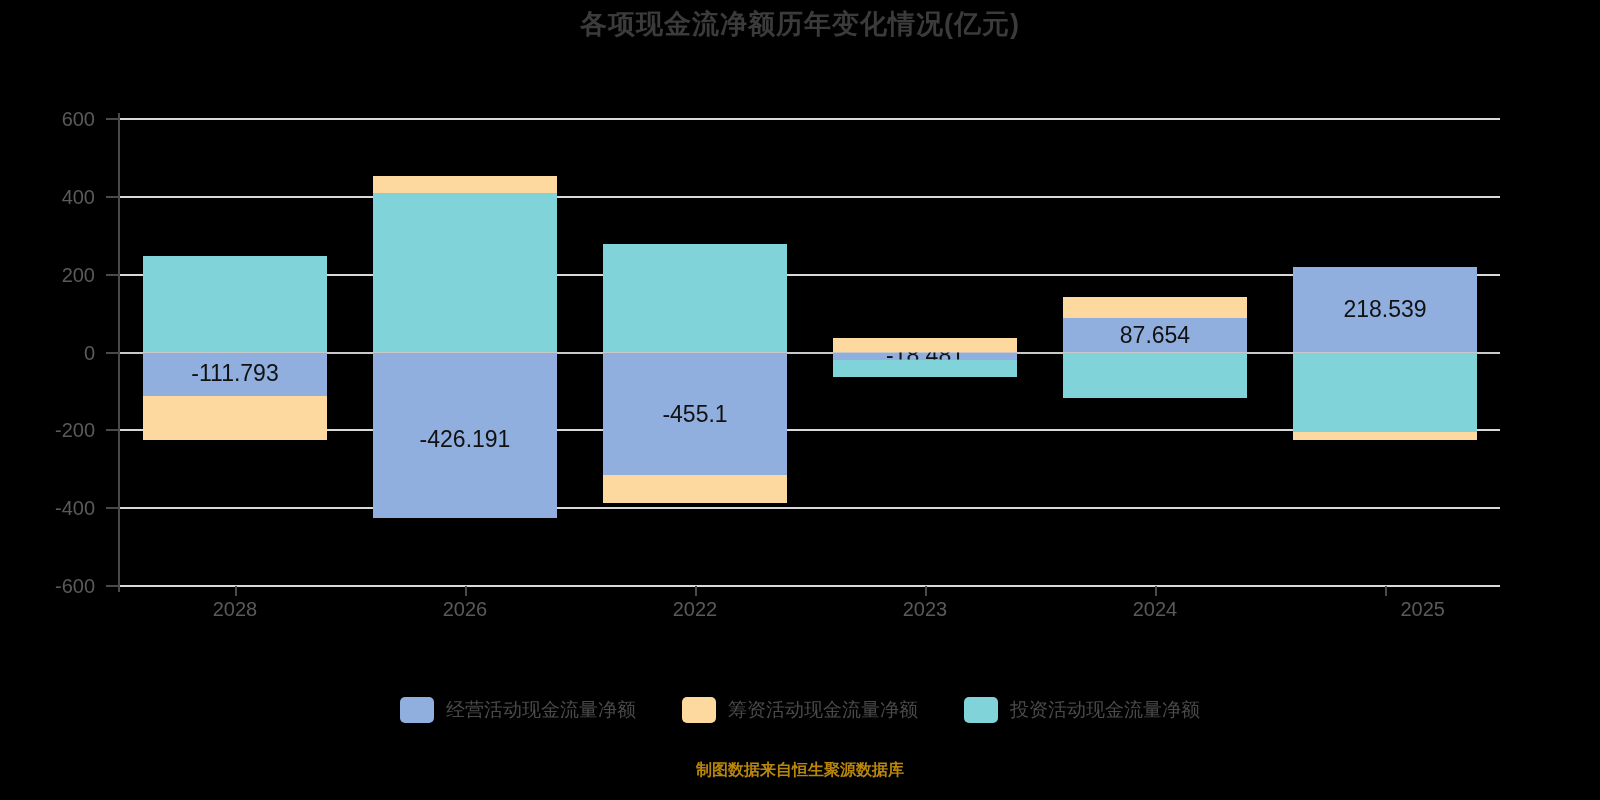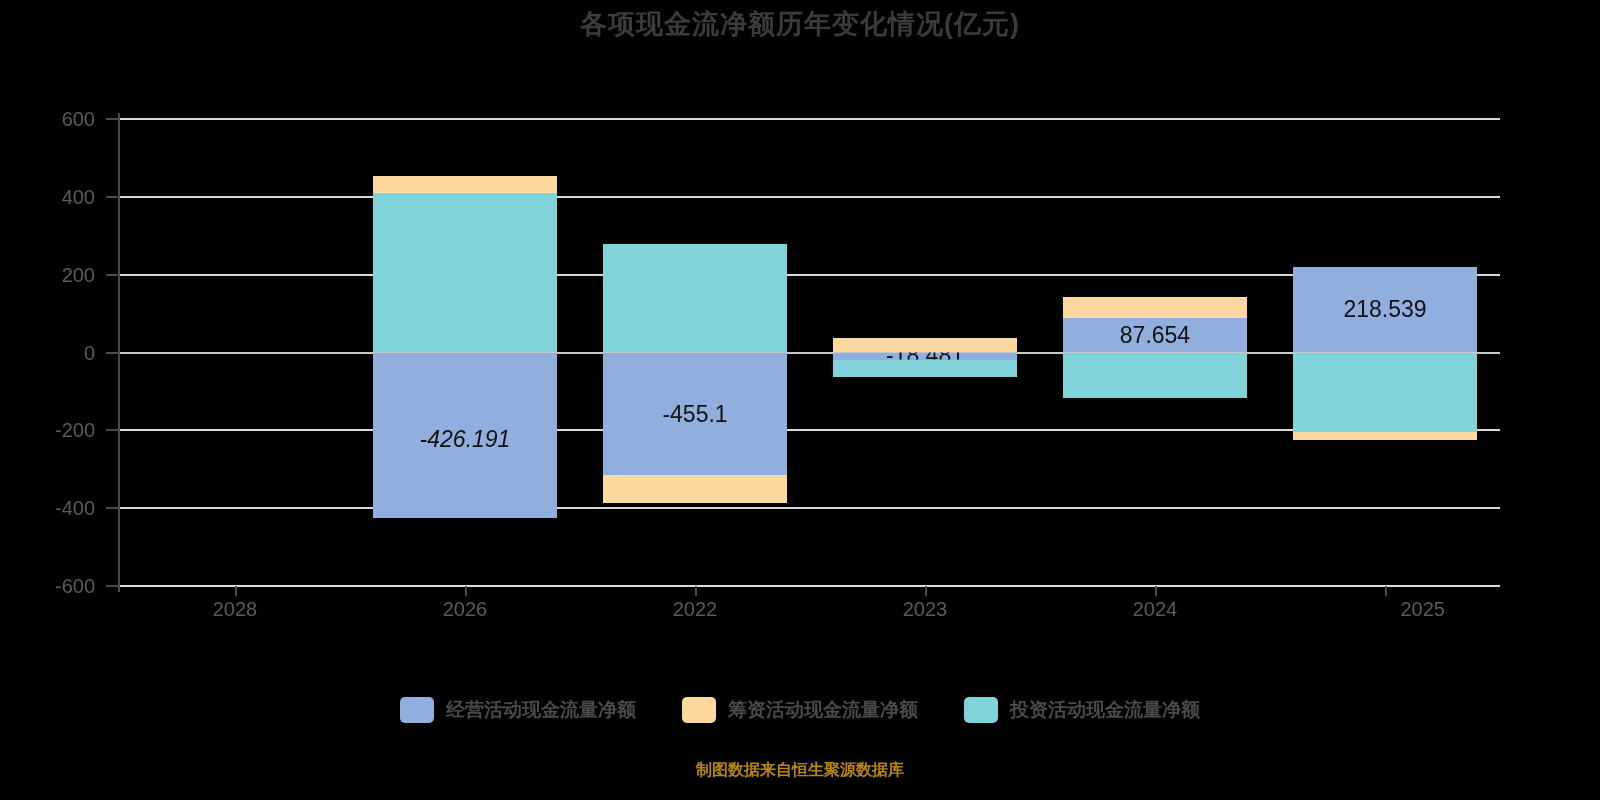--- a/index.html
+++ b/index.html
@@ -73,21 +73,21 @@
     transform:translateY(-50%);
     overflow:hidden;
   }
 
   
   .legend{
     position:absolute;left:0;top:697px;width:1600px;
     display:flex;justify-content:center;align-items:center;
     gap:46px;
   }
-  .legend-item{display:flex;align-items:center;gap:12px;font-weight:bold;}
+  .legend-item{display:flex;align-items:center;gap:12px;}
   .legend-swatch{width:34px;height:26px;border-radius:5px;}
   .legend-text{font-size:19px;color:#4a4a4a;white-space:nowrap;}
 
   
   .footer{
     position:absolute;left:0;top:760px;width:1600px;
     text-align:center;
     font-size:16px;font-weight:bold;
     color:#b8860b;
     letter-spacing:0px;
@@ -137,23 +137,29 @@
       <div class="xtick-label" style="left: 695px;">2022</div>
       <div class="xtick-mark" style="left: 925px;"></div>
       <div class="xtick-label" style="left: 925px;">2023</div>
       <div class="xtick-mark" style="left: 1155px;"></div>
       <div class="xtick-label" style="left: 1155px;">2024</div>
       <div class="xtick-mark" style="left: 1385px;"></div>
       <div class="xtick-label" style="left: 1385px; text-align: right;">2025</div>
     </div>
 
   <div class="plot" id="plot">
+      <div class="bar-group" style="left: 23px; width: 184px;">
+        <div class="seg seg-op" style="background: rgb(144, 174, 222); top: 233.5px; height: 43.5061px;"></div>
+        <div class="bar-label" style="top: 255.253px; height: 43.5061px; line-height: 43.5061px; transform: translateY(-50%);">-111.793</div>
+        <div class="seg seg-inv" style="background: rgb(128, 211, 216); top: 136.987px; height: 96.5133px;"></div>
+        <div class="seg seg-fin" style="background: rgb(253, 217, 160); top: 277.006px; height: 43.9758px;"></div>
+      </div>
       <div class="bar-group" style="left: 253px; width: 184px;">
         <div class="seg seg-op" style="background: rgb(144, 174, 222); top: 233.5px; height: 165.859px;"></div>
-        <div class="bar-label" style="top: 316.43px; height: 156px; line-height: 165.859px; transform: translateY(-50%); font-style: italic;">-426.191</div>
+        <div class="bar-label" style="top: 316.43px; height: 156px; line-height: 165.859px; transform: translateY(-50%);">-426.191</div>
         <div class="seg seg-inv" style="background: rgb(128, 211, 216); top: 73.9417px; height: 159.558px;"></div>
         <div class="seg seg-fin" style="background: rgb(253, 217, 160); top: 56.8183px; height: 17.1233px;"></div>
       </div>
       <div class="bar-group" style="left: 483px; width: 184px;">
         <div class="seg seg-op" style="background: rgb(144, 174, 222); top: 233.5px; height: 122.004px;"></div>
         <div class="bar-label" style="top: 294.502px; height: 122.004px; line-height: 122.004px; transform: translateY(-50%);">-455.1</div>
         <div class="seg seg-inv" style="background: rgb(128, 211, 216); top: 124.533px; height: 108.967px;"></div>
         <div class="seg seg-fin" style="background: rgb(253, 217, 160); top: 355.504px; height: 28.02px;"></div>
       </div>
       <div class="bar-group" style="left: 713px; width: 184px;">

